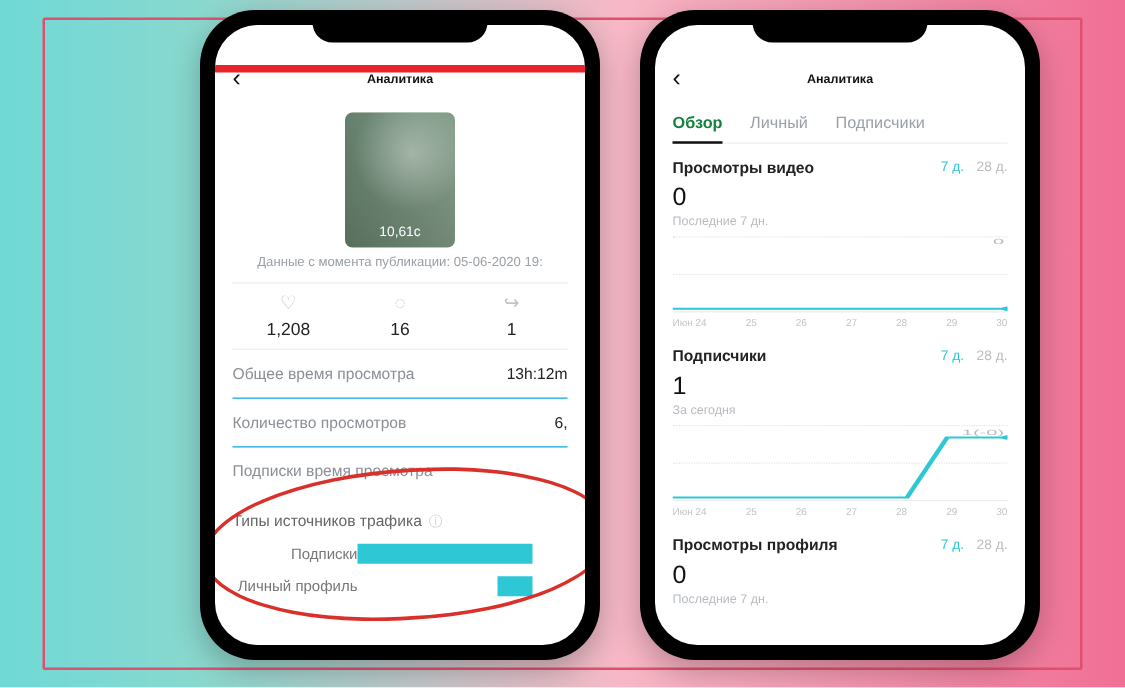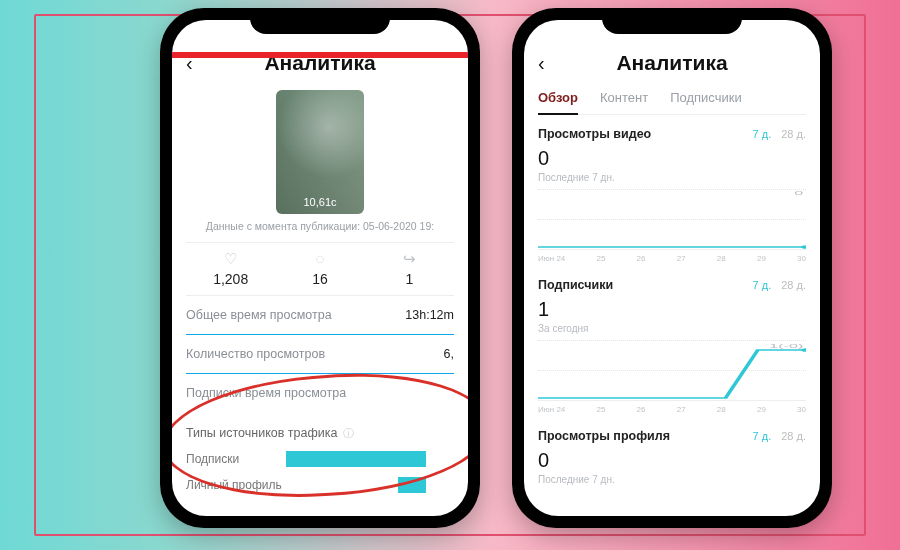--- a/index.html
+++ b/index.html
@@ -6,43 +6,43 @@
   .bg{width:900px;height:550px;background:linear-gradient(90deg,#6fd9d6 0%,#8ad8ce 18%,#f7b8c6 55%,#f06f95 100%);position:relative;}
   .mkt-border{position:absolute;left:34px;top:14px;right:34px;bottom:14px;border:2px solid #e0506e;border-radius:2px;}
   .phone{position:absolute;width:320px;height:520px;background:#000;border-radius:44px;box-shadow:0 8px 24px rgba(0,0,0,.25);}
   .phone.left{left:160px;top:8px;}
   .phone.right{left:512px;top:8px;}
   .screen{position:absolute;left:12px;right:12px;top:12px;bottom:12px;background:#fff;border-radius:34px;overflow:hidden;}
   .notch{position:absolute;left:50%;top:0;transform:translateX(-50%);width:140px;height:26px;background:#000;border-bottom-left-radius:16px;border-bottom-right-radius:16px;z-index:5;}
   .content{position:absolute;inset:0;padding:30px 14px 0 14px;box-sizing:border-box;color:#111;}
   .hdr{display:flex;align-items:center;height:26px;}
   .back{width:18px;color:#111;font-size:20px;line-height:1;}
-  .title{flex:1;text-align:center;font-weight:600;font-size:21px;margin-left:-18px;}
+  .title{flex:1;text-align:center;font-weight:600;font-size:10px;margin-left:-18px;}
   .redbar{position:absolute;left:0;right:0;top:32px;height:6px;background:#e8232a;z-index:2;}
-  .thumb{width:88px;height:124px;margin:14px auto 6px auto;border-radius:6px;background:linear-gradient(135deg,#4a6b55,#9ab59d);position:relative;display:flex;align-items:flex-end;justify-content:center;color:#fff;font-size:11px;padding-bottom:6px;box-sizing:border-box;}
+  .thumb{width:88px;height:108px;margin:14px auto 6px auto;border-radius:6px;background:linear-gradient(135deg,#4a6b55,#9ab59d);position:relative;display:flex;align-items:flex-end;justify-content:center;color:#fff;font-size:11px;padding-bottom:6px;box-sizing:border-box;}
   .thumb::before{content:"";position:absolute;inset:0;border-radius:6px;background:radial-gradient(circle at 60% 30%,rgba(255,255,255,.35),transparent 50%),linear-gradient(180deg,rgba(255,255,255,.15),rgba(0,0,0,.25));}
   .caption{font-size:10.5px;color:#9aa0a6;text-align:center;margin:4px 0 10px 0;}
   .metrics{display:flex;border-top:1px solid #eee;border-bottom:1px solid #eee;}
   .metric{flex:1;text-align:center;padding:8px 0;}
   .micon{color:#bfc3c8;font-size:15px;line-height:1;height:16px;}
   .mval{font-size:14px;font-weight:500;color:#222;margin-top:4px;}
   .row{display:flex;justify-content:space-between;font-size:12.5px;color:#8a8f96;padding:12px 0;border-bottom:1px solid #0ea5e9;}
   .row .v{color:#222;}
   .section-h{font-size:12.5px;color:#666;font-weight:500;margin-top:14px;}
   .section-h .info{color:#cfcfcf;font-size:11px;margin-left:2px;}
   .barrow{display:flex;align-items:center;margin-top:10px;font-size:12px;color:#777;}
-  .barrow .lbl{width:100px;}
+  .barrow .lbl{width:100px;text-align:right;}
   .bar{height:16px;background:#2ec7d6;}
   
   .annot{position:absolute;left:-10px;bottom:20px;width:320px;height:115px;border:3px solid #d9302a;border-radius:55% 48% 52% 50%;transform:rotate(-3deg);pointer-events:none;z-index:6;}
 
   
   .tabs{display:flex;gap:22px;margin-top:8px;font-size:13px;color:#9aa0a6;border-bottom:1px solid #eee;}
   .tab{padding:6px 0 8px 0;}
-  .tab.active{color:#7f1d1d;font-weight:600;border-bottom:2px solid #111;margin-bottom:-1px;}
+  .tab.active{color:#15803d;font-weight:600;border-bottom:2px solid #111;margin-bottom:-1px;}
   .block{margin-top:12px;}
   .block-h{display:flex;align-items:center;font-size:12.5px;}
   .block-h .name{font-weight:600;color:#222;flex:1;}
   .range{font-size:11px;color:#bdbdbd;margin-left:10px;}
   .range.active{color:#2ec7d6;font-weight:500;}
   .bigval{font-size:20px;font-weight:400;margin-top:6px;color:#111;}
   .sub{font-size:10px;color:#b7bbc0;margin-top:2px;}
   .chart{position:relative;height:60px;margin-top:6px;border-bottom:1px solid #eee;}
   .chart .hline{position:absolute;left:0;right:0;border-top:1px dotted #e5e5e5;}
   .chart .xaxis{position:absolute;left:0;right:0;bottom:-14px;display:flex;justify-content:space-between;font-size:8px;color:#c0c4c8;text-align:right;}
@@ -118,21 +118,21 @@
     <div class="notch"></div>
     <div class="screen">
       <div class="content">
         <div class="hdr">
           <div class="back">‹</div>
           <div class="title">Аналитика</div>
         </div>
 
         <div class="tabs">
           <div class="tab active">Обзор</div>
-          <div class="tab">Контент</div>
+          <div class="tab">Личный</div>
           <div class="tab">Подписчики</div>
         </div>
 
         <div class="block">
           <div class="block-h">
             <span class="name">Просмотры видео</span>
             <span class="range active">7 д.</span>
             <span class="range">28 д.</span>
           </div>
           <div class="bigval">0</div>

